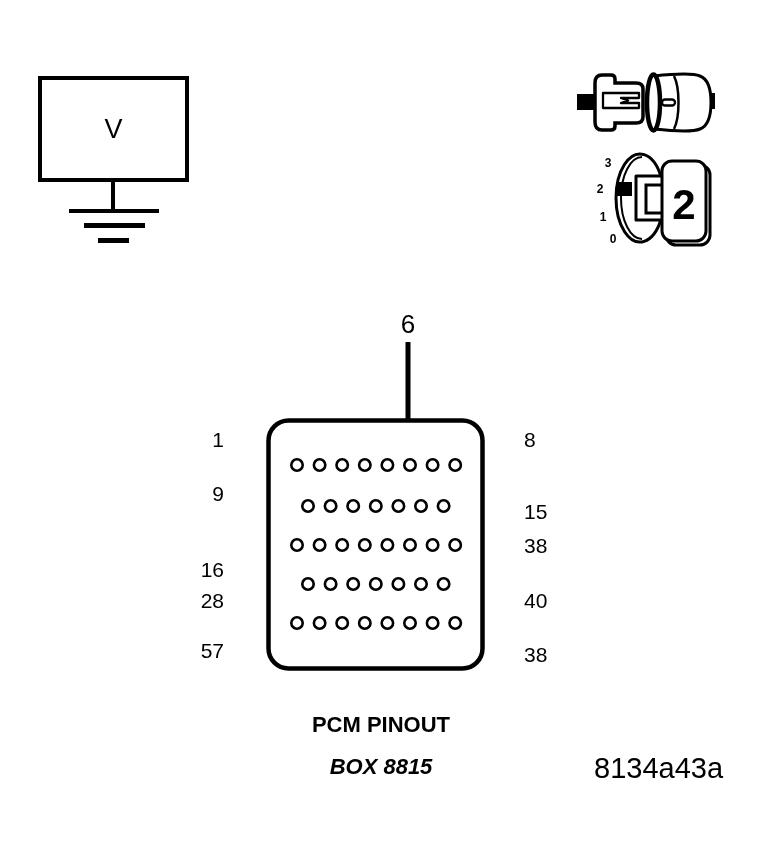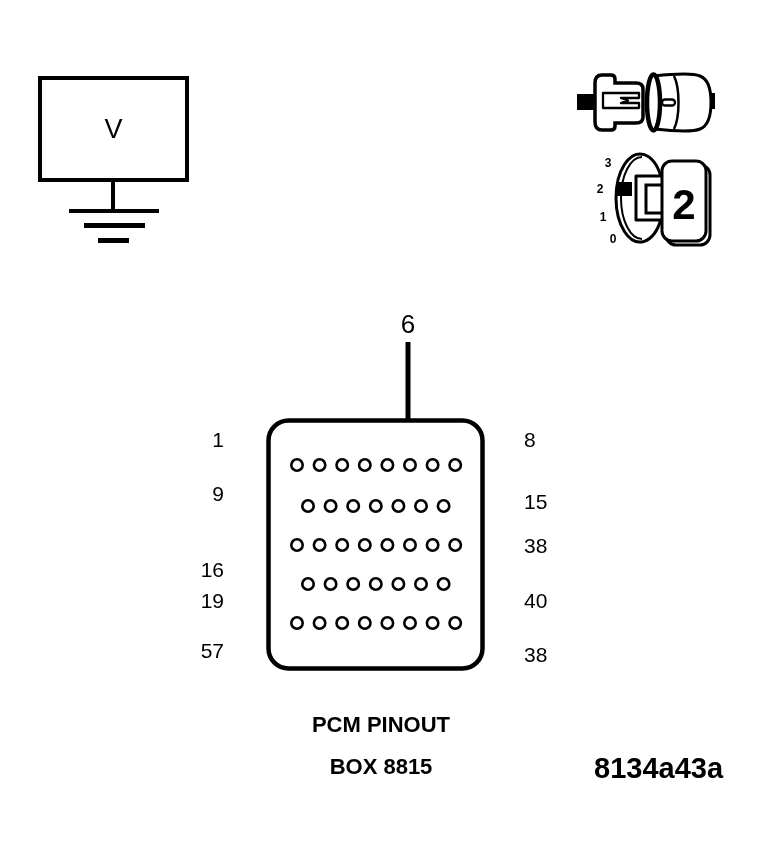--- a/index.html
+++ b/index.html
@@ -38,22 +38,22 @@
 
   
   .pinout-svg { left: 266px; top: 418px; }
   .rowlab { width: 44px; font-size: 21px; line-height: 26px; }
   .rowlab.left  { left: 180px; text-align: right; }
   .rowlab.right { left: 524px; text-align: left; }
 
   
   .cap { left: 266px; width: 230px; text-align: center; font-weight: bold; font-size: 22px; line-height: 26px; }
   .cap1 { top: 712px; }
-  .cap2 { top: 754px; }
-  .figid { left: 594px; top: 753px; font-size: 29px; line-height: 30px; font-weight: bold; }
+  .cap2 { top: 754px; font-style: italic; }
+  .figid { left: 594px; top: 753px; font-size: 29px; line-height: 30px; }
 </style>
 </head>
 <body>
 
 <div class="canvas">
 
   <div class="abs vm-box">
     <span>V</span>
   </div>
   <div class="abs stem"></div>
@@ -132,25 +132,25 @@
         <circle cx="121.4" cy="205" r="5.7" fill="#ffffff" stroke="#000000" stroke-width="2.6"></circle>
         <circle cx="144.0" cy="205" r="5.7" fill="#ffffff" stroke="#000000" stroke-width="2.6"></circle>
         <circle cx="166.6" cy="205" r="5.7" fill="#ffffff" stroke="#000000" stroke-width="2.6"></circle>
         <circle cx="189.2" cy="205" r="5.7" fill="#ffffff" stroke="#000000" stroke-width="2.6"></circle>
       </g>
   </svg>
 
   <div class="abs rowlab left" style="top:427px">1</div>
   <div class="abs rowlab left" style="top:481px">9</div>
   <div class="abs rowlab left" style="top:557px">16</div>
-  <div class="abs rowlab left" style="top:588px">19</div>
+  <div class="abs rowlab left" style="top:588px">28</div>
   <div class="abs rowlab left" style="top:638px">57</div>
 
   <div class="abs rowlab right" style="top:427px">8</div>
-  <div class="abs rowlab right" style="top:489px">15</div>
+  <div class="abs rowlab right" style="top:499px">15</div>
   <div class="abs rowlab right" style="top:533px">38</div>
   <div class="abs rowlab right" style="top:588px">40</div>
   <div class="abs rowlab right" style="top:642px">38</div>
 
   <div class="abs cap cap1">PCM PINOUT</div>
   <div class="abs cap cap2">BOX 8815</div>
   <div class="abs figid">8134a43a</div>
 
 </div>
 

